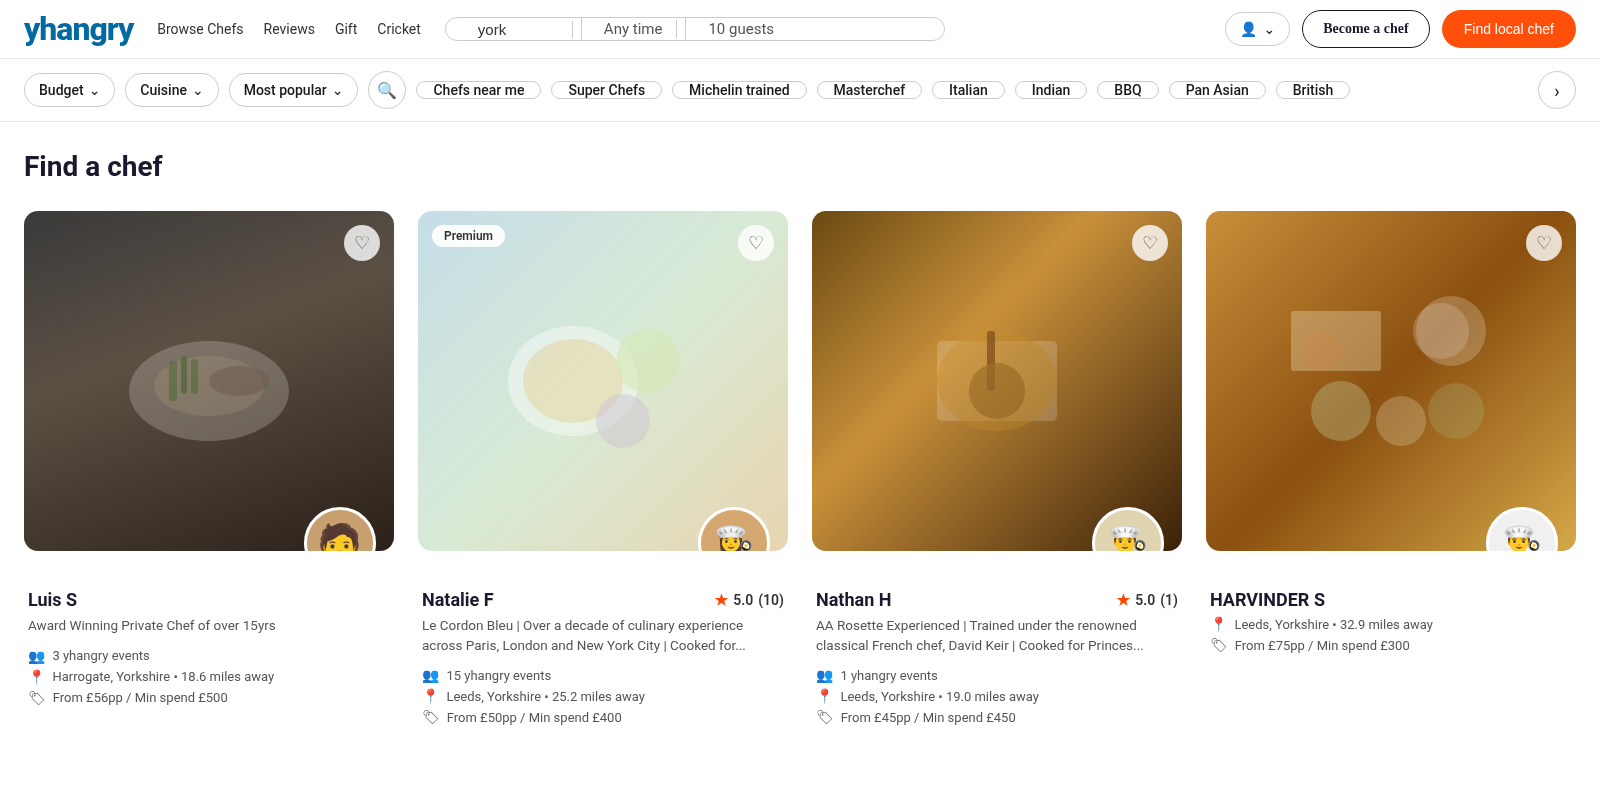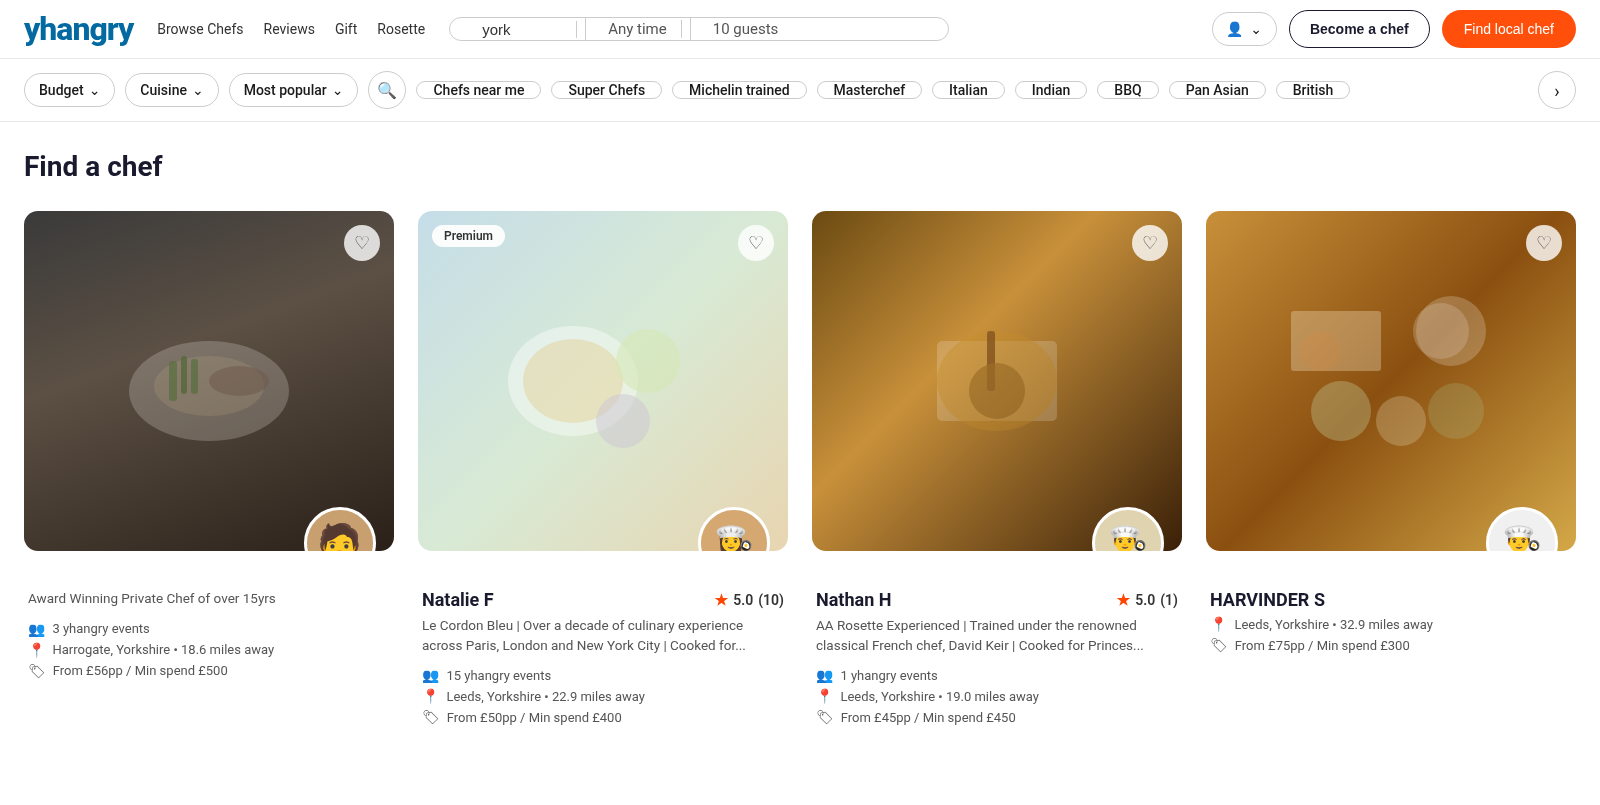--- a/index.html
+++ b/index.html
@@ -85,20 +85,21 @@
     .become-chef-btn {
       border: 1.5px solid #1a1a2e;
       background: #fff;
       color: #1a1a2e;
       border-radius: 40px;
       padding: 10px 20px;
       font-size: 14px;
       font-weight: 600;
       cursor: pointer;
       white-space: nowrap;
+      font-family: Liberation Serif, serif;
     }
     .find-chef-btn {
       background: #ff4f0a;
       color: #fff;
       border: none;
       border-radius: 40px;
       padding: 11px 22px;
       font-size: 14px;
       font-weight: 400;
       cursor: pointer;
@@ -293,21 +294,21 @@
 </head>
 <body>
 
 <header class="header">
   <div class="logo">yhangry</div>
 
   <nav class="nav-links">
     <span class="nav-link">Browse Chefs</span>
     <span class="nav-link">Reviews</span>
     <span class="nav-link">Gift</span>
-    <span class="nav-link">Rosette</span>
+    <span class="nav-link">Cricket</span>
   </nav>
 
   <div class="search-bar">
     <div class="search-section">
       <input type="text" value="york" style="">
     </div>
     <div class="divider-v"></div>
     <div class="search-section">
       <span>Any time</span>
     </div>
@@ -380,20 +381,23 @@
             <rect x="82" y="58" width="7" height="35" rx="3" fill="#5a8a3a" opacity="0.7"></rect>
             <ellipse cx="130" cy="80" rx="30" ry="15" fill="#8b7060" opacity="0.6"></ellipse>
           </svg>
         </div>
         <button class="heart-btn">♡</button>
         <div class="chef-avatar" style="background:#c8a070;display:flex;align-items:center;justify-content:center;">
           <span style="font-size:36px;">🧑</span>
         </div>
       </div>
       <div class="card-body">
+        <div class="chef-name-row">
+          <span class="chef-name">Luis S</span>
+        </div>
         <p class="chef-desc">Award Winning Private Chef of over 15yrs</p>
         <div class="chef-meta">
           <div class="chef-meta-row">
             <span class="meta-icon">👥</span>
             <span>3 yhangry events</span>
           </div>
           <div class="chef-meta-row">
             <span class="meta-icon">📍</span>
             <span>Harrogate, Yorkshire • 18.6 miles away</span>
           </div>
@@ -437,21 +441,21 @@
           </div>
         </div>
         <p class="chef-desc">Le Cordon Bleu | Over a decade of culinary experience across Paris, London and New York City | Cooked for...</p>
         <div class="chef-meta">
           <div class="chef-meta-row">
             <span class="meta-icon">👥</span>
             <span>15 yhangry events</span>
           </div>
           <div class="chef-meta-row">
             <span class="meta-icon">📍</span>
-            <span>Leeds, Yorkshire • 22.9 miles away</span>
+            <span>Leeds, Yorkshire • 25.2 miles away</span>
           </div>
           <div class="chef-meta-row">
             <span class="meta-icon">🏷</span>
             <span>From £50pp / Min spend £400</span>
           </div>
         </div>
       </div>
     </div>
 
     <div class="chef-card">

